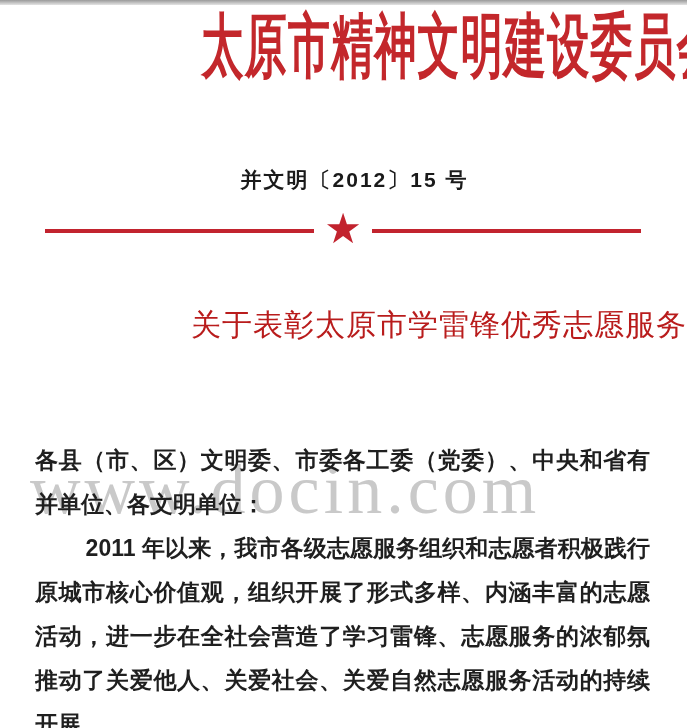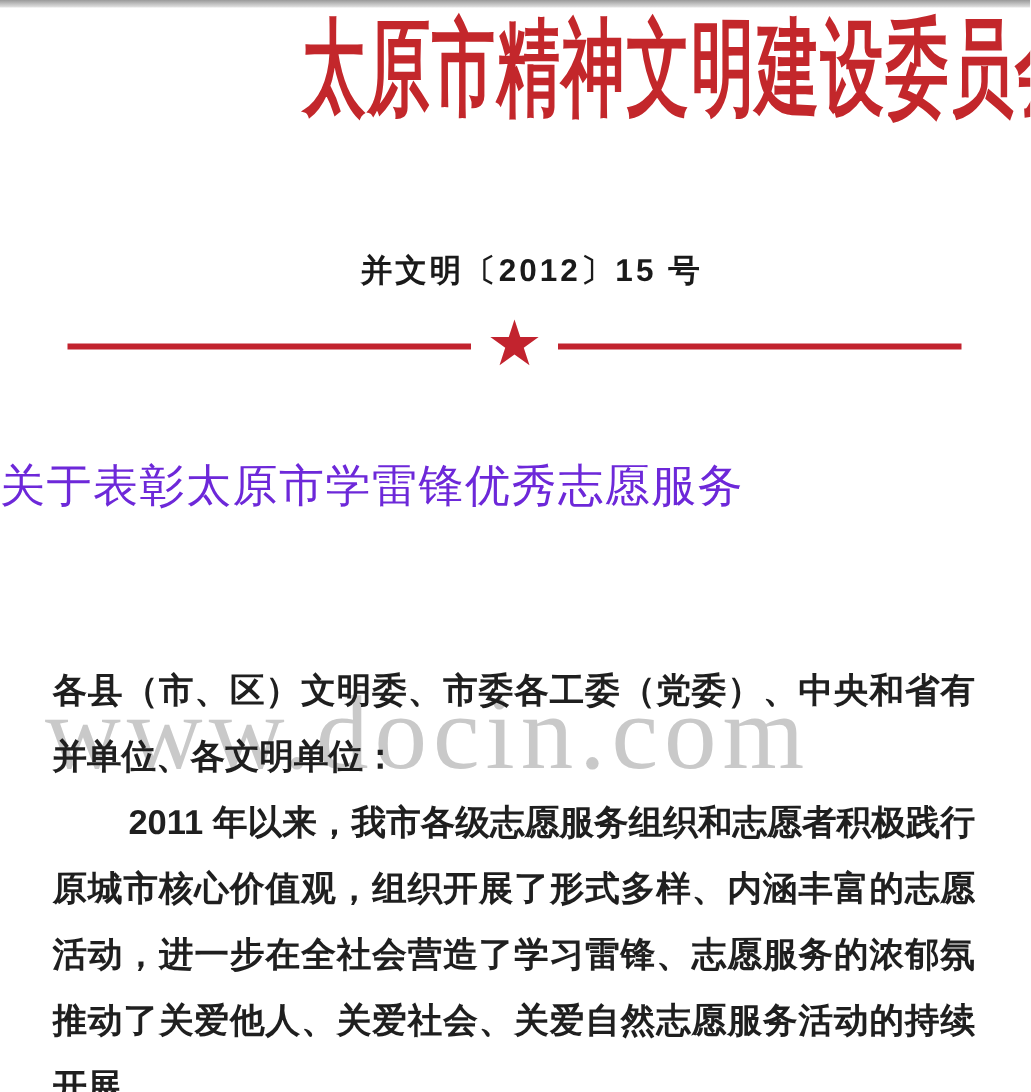--- a/index.html
+++ b/index.html
@@ -73,26 +73,26 @@
     line-height: 38px;
     color: #c2232e;
     margin: 0 10px;
     transform: translateY(-2px);
   }
   .doc-title {
     position: absolute;
     top: 300px;
     left: 0;
     width: 100%;
-    text-align: left;
+    text-align: right;
     font-family: "Liberation Serif", "DejaVu Serif", serif;
     font-weight: 400;
     font-size: 30px;
     line-height: 49px;
-    color: #6d28d9;
+    color: #b91c1c;
     letter-spacing: 1px;
   }
   .watermark {
     position: absolute;
     top: 450px;
     left: 30px;
     z-index: 0;
     font-size: 70px;
     letter-spacing: 4px;
     color: #c9c9c9;

